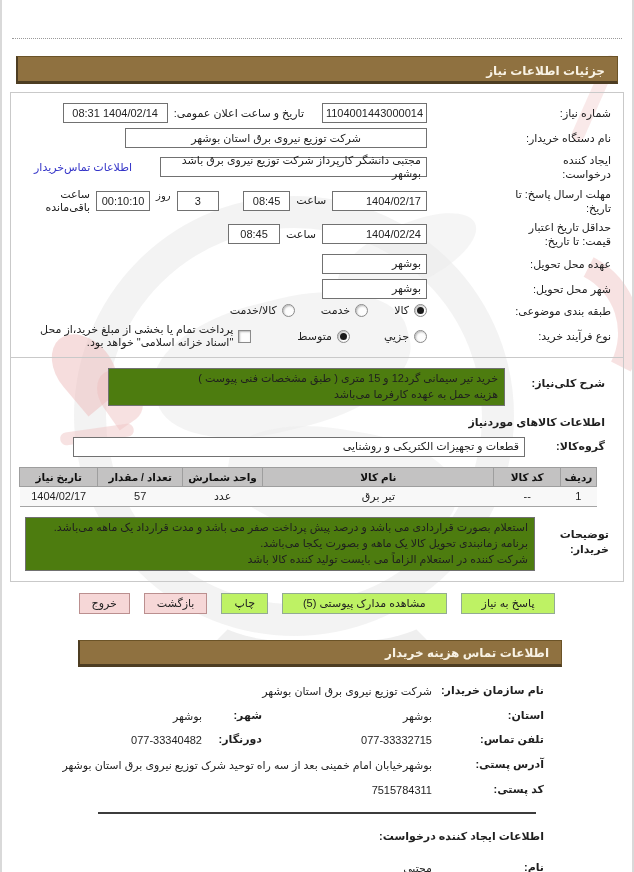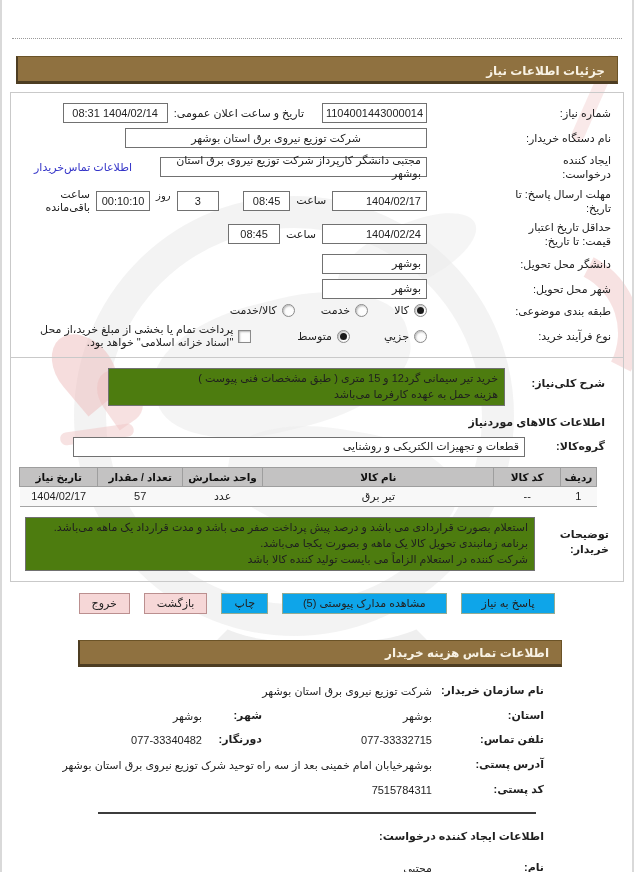--- a/index.html
+++ b/index.html
@@ -62,21 +62,21 @@
   table.goods{border-collapse:collapse;margin:4px 14px 10px 14px;width:578px;table-layout:fixed;}
   table.goods th{background:#c3c2c2;border:1px solid #9e9e9e;font-weight:bold;font-size:10.5px;padding:3px 2px;color:#111;}
   table.goods td{background:#f8f8f8;border-bottom:1px solid #a5a5a5;border-top:1px solid #dcdcdc;
                  font-size:11px;text-align:center;padding:3px 2px;}
   .c-row{width:36px;} .c-code{width:66px;} .c-name{width:230px;} .c-unit{width:80px;} .c-qty{width:84px;} .c-date{width:78px;}
 
   .notesrow{display:flex;align-items:flex-start;gap:8px;margin:2px 2px 2px 0;}
   .noteslabel{flex:none;width:66px;font-weight:bold;padding-top:10px;white-space:pre-line;line-height:1.4;}
 
   .btnrow{display:flex;justify-content:center;gap:14px;margin-top:11px;}
-  .btn{border:1px solid #93ab93;background:#0ea5e9;font-size:11px;padding:3px 12px;color:#222;cursor:pointer;
+  .btn{border:1px solid #93ab93;background:#bef264;font-size:11px;padding:3px 12px;color:#222;cursor:pointer;
        font-family:"Liberation Sans","DejaVu Sans",sans-serif;}
   .btn.pink{background:#f6d7d7;border-color:#bb8f8f;}
   .btn.wide{padding:3px 20px;}
 
   .contact{padding:17px 88px 0 0;}
   .crow{display:flex;align-items:flex-start;margin-bottom:10px;}
   .clabel{flex:none;width:112px;font-weight:bold;}
   .cvalue{line-height:1.35;}
   .cvalue.w170{flex:none;width:170px;}
   .clabel2{flex:none;width:60px;font-weight:bold;}
@@ -118,21 +118,21 @@
       </div>
 
       <div class="frow">
         <div class="flabel">نام دستگاه خریدار:</div>
         <div class="box w300 center">شرکت توزیع نیروی برق استان بوشهر</div>
       </div>
 
       <div class="frow">
         <div class="flabel">ایجاد کننده
 درخواست:</div>
-        <div class="box w265 center">مجتبی دانشگر کارپرداز شرکت توزیع نیروی برق استان بوشهر</div>
+        <div class="box w265 center">مجتبی دانشگر کارپرداز شرکت توزیع نیروی برق باشد بوشهر</div>
         <span class="link">اطلاعات تماس‌خریدار</span>
       </div>
 
       <div class="frow">
         <div class="flabel">مهلت ارسال پاسخ: تا
 تاریخ:</div>
         <div class="box w105" style="justify-content:flex-start;">1404/02/17</div>
         <div class="smalllbl">ساعت</div>
         <div class="box w50 center">08:45</div>
         <div class="box w45 center gap18">3</div>
@@ -143,21 +143,21 @@
 
       <div class="frow">
         <div class="flabel">حداقل تاریخ اعتبار
 قیمت: تا تاریخ:</div>
         <div class="box w105">1404/02/24</div>
         <div class="smalllbl">ساعت</div>
         <div class="box w50 center">08:45</div>
       </div>
 
       <div class="frow">
-        <div class="flabel">دانشگر محل تحویل:</div>
+        <div class="flabel">عهده محل تحویل:</div>
         <div class="box w105">بوشهر</div>
       </div>
 
       <div class="frow">
         <div class="flabel">شهر محل تحویل:</div>
         <div class="box w105">بوشهر</div>
       </div>
 
       <div class="frow">
         <div class="flabel">طبقه بندی موضوعی:</div>

